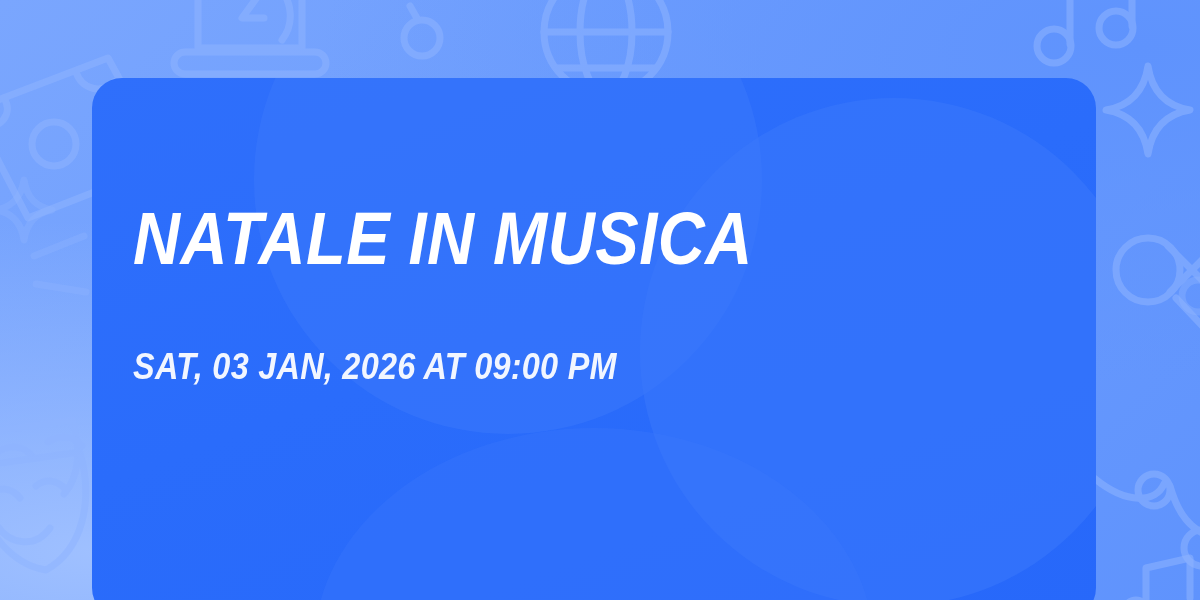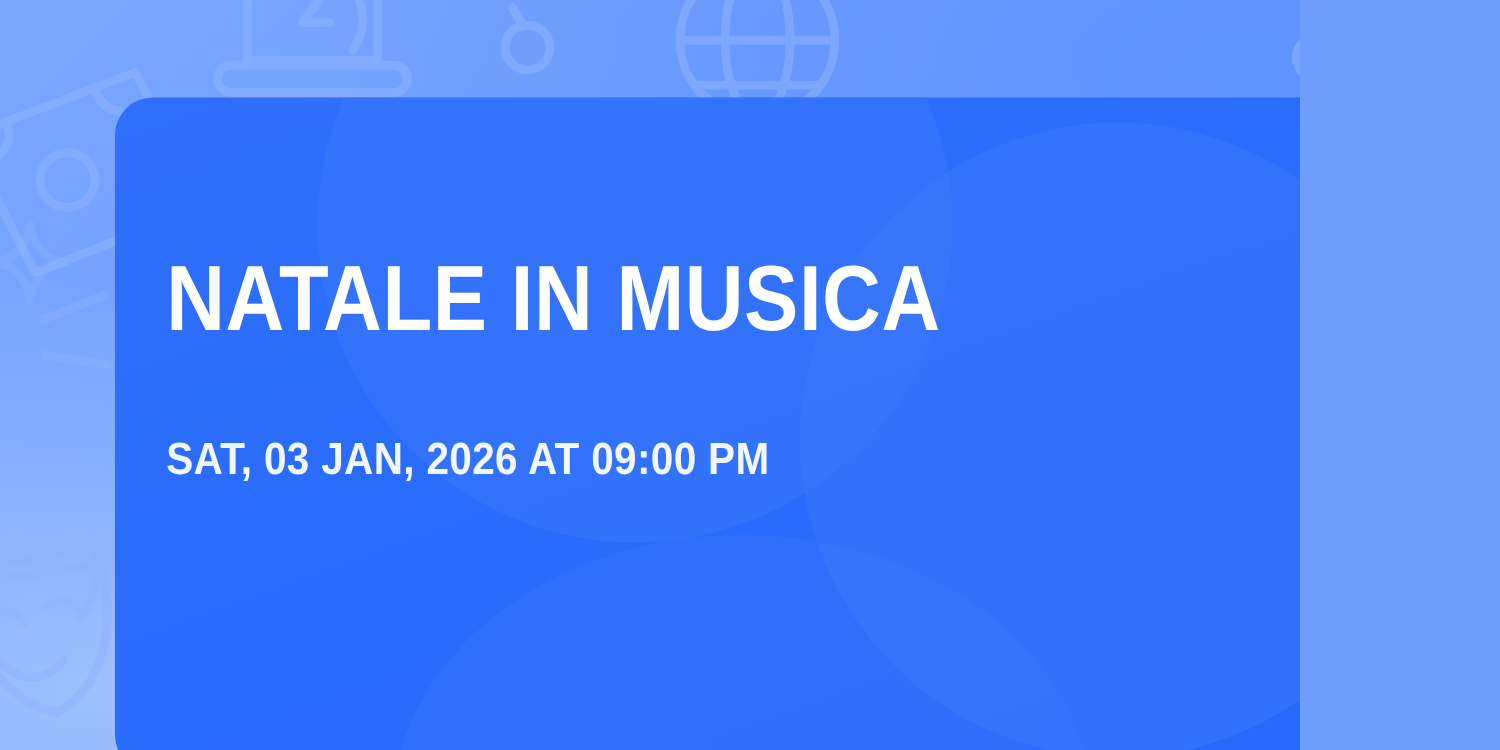--- a/index.html
+++ b/index.html
@@ -10,27 +10,28 @@
     width: 1200px;
     height: 600px;
     overflow: hidden;
     font-family: "Liberation Sans", sans-serif;
     background: #6d9dfd;
   }
 
   
   .stage {
     position: relative;
-    width: 1040px;
+    width: 1200px;
     height: 600px;
     overflow: hidden;
     background:
       radial-gradient(120% 95% at 8% 92%, #9fc0ff 0%, rgba(159,192,255,0) 58%),
       radial-gradient(110% 90% at 95% 8%, #5f93fd 0%, rgba(95,147,253,0) 62%),
       linear-gradient(135deg, #7aa6fe 0%, #6d9dfd 48%, #5f93fd 100%);
+    font-style: italic;
   }
 
   
   .bg-pattern {
     position: absolute;
     inset: 0;
     pointer-events: none;
   }
   .bg-pattern svg {
     position: absolute;

